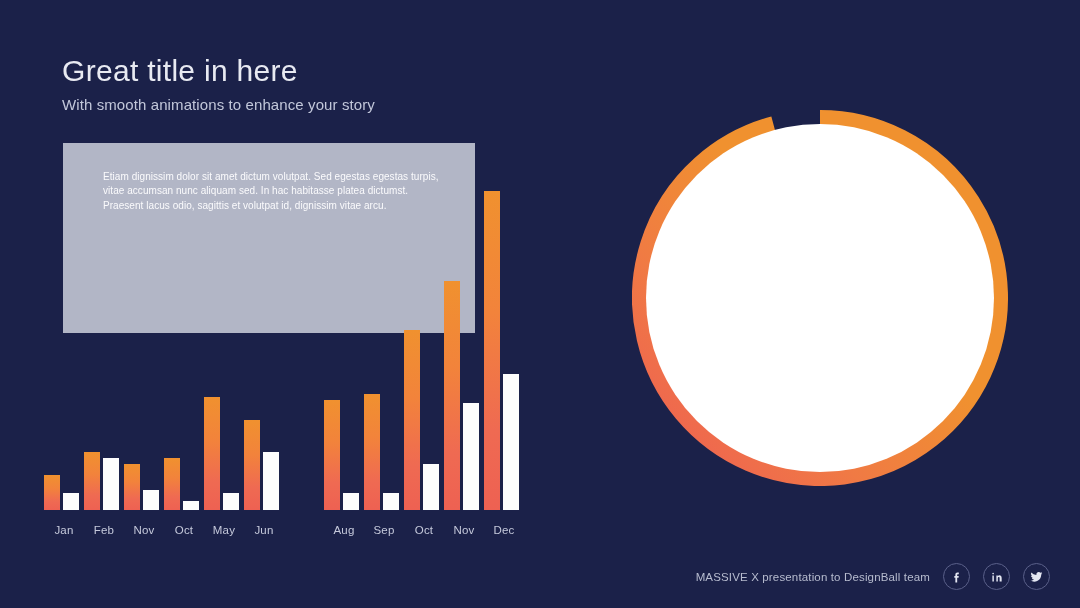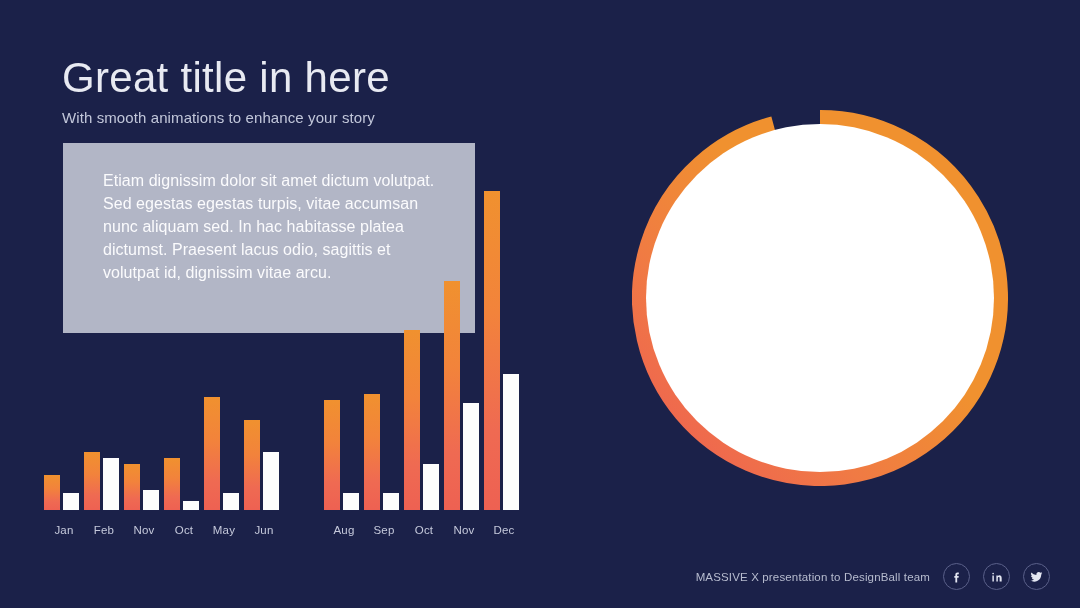--- a/index.html
+++ b/index.html
@@ -8,21 +8,21 @@
     background:#1b2149;
     font-family:"Liberation Sans", sans-serif;
     position:relative;
     overflow:hidden;
     -webkit-font-smoothing:antialiased;
   }
 
   
   #title-block { position:absolute; left:62px; top:54px; }
   #page-title {
-    font-size:42px;
+    font-size:30px;
     font-weight:400;
     color:#e8eaf2;
     letter-spacing:.3px;
     line-height:1.15;
   }
   #page-subtitle {
     margin-top:7px;
     font-size:15px;
     font-weight:400;
     color:#c2c7da;
@@ -33,21 +33,21 @@
   #body-panel {
     position:absolute;
     left:63px; top:143px;
     width:412px; height:190px;
     background:#b2b6c6;
   }
   #body-text {
     position:absolute;
     left:40px; top:27px;
     width:340px;
-    font-size:16px;
+    font-size:10px;
     line-height:1.43;
     color:#fbfbfd;
     letter-spacing:.05px;
   }
 
   
   #bar-chart {
     position:absolute;
     left:44px; top:190px;
     width:490px; height:350px;

